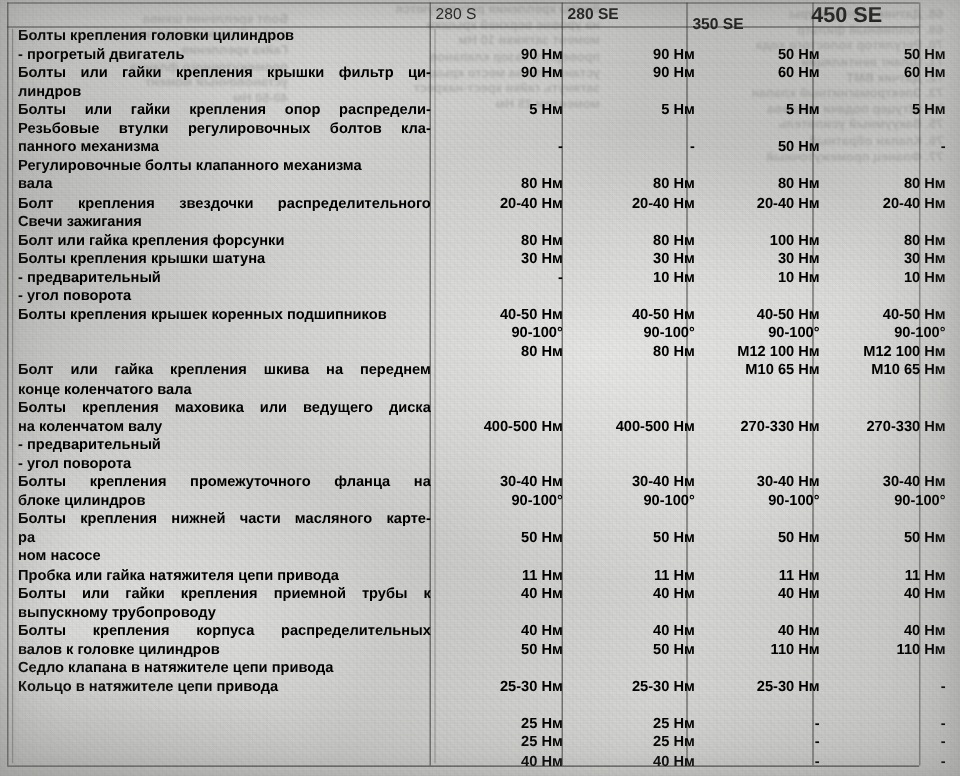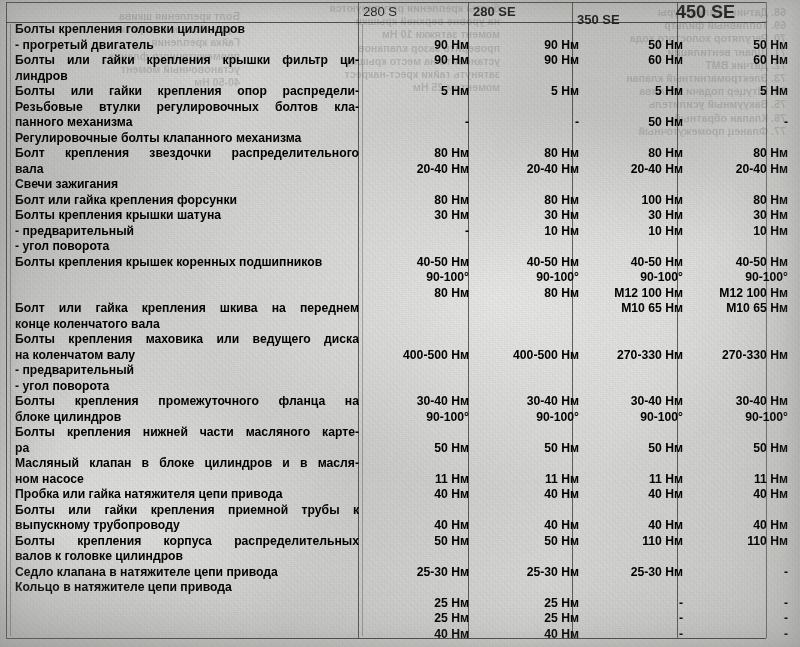--- a/index.html
+++ b/index.html
@@ -161,41 +161,40 @@
   <div class="body-layer">
     <div class="desc-col" id="desc-col">
         <div class="ln">Болты крепления головки  цилиндров</div>
         <div class="ln">- прогретый двигатель</div>
         <div class="ln just">Болты или гайки крепления крышки фильтр  ци-</div>
         <div class="ln">линдров</div>
         <div class="ln just">Болты или гайки крепления опор распредели-</div>
         <div class="ln just">Резьбовые втулки регулировочных болтов кла-</div>
         <div class="ln">панного механизма</div>
         <div class="ln">Регулировочные болты клапанного механизма</div>
+        <div class="ln">вала</div>
         <div class="ln just">Болт крепления звездочки распределительного</div>
-        <div class="ln">вала</div>
         <div class="ln">Свечи зажигания</div>
         <div class="ln">Болт или гайка крепления форсунки</div>
         <div class="ln">Болты крепления крышки шатуна</div>
         <div class="ln">- предварительный</div>
         <div class="ln">- угол поворота</div>
         <div class="ln">Болты крепления крышек коренных подшипников</div>
         <div class="ln">&nbsp;</div>
         <div class="ln">&nbsp;</div>
         <div class="ln just">Болт или гайка крепления шкива на переднем</div>
         <div class="ln">конце коленчатого вала</div>
         <div class="ln just">Болты крепления маховика или ведущего диска</div>
         <div class="ln">на коленчатом валу</div>
         <div class="ln">- предварительный</div>
         <div class="ln">- угол поворота</div>
         <div class="ln just">Болты  крепления  промежуточного  фланца  на</div>
         <div class="ln">блоке  цилиндров</div>
         <div class="ln just">Болты крепления нижней части масляного карте-</div>
         <div class="ln">ра</div>
-        <div class="ln just">Масляный клапан в блоке  цилиндров и в масля-</div>
         <div class="ln">ном насосе</div>
         <div class="ln">Пробка или гайка натяжителя цепи привода</div>
         <div class="ln just">Болты или гайки   крепления  приемной  трубы  к</div>
         <div class="ln">выпускному трубопроводу</div>
         <div class="ln just">Болты  крепления  корпуса  распределительных</div>
         <div class="ln">валов к головке  цилиндров</div>
         <div class="ln">Седло клапана в натяжителе цепи привода</div>
         <div class="ln">Кольцо в натяжителе цепи привода</div>
       </div>
     <div class="val-col vc1" id="val-col-0">

